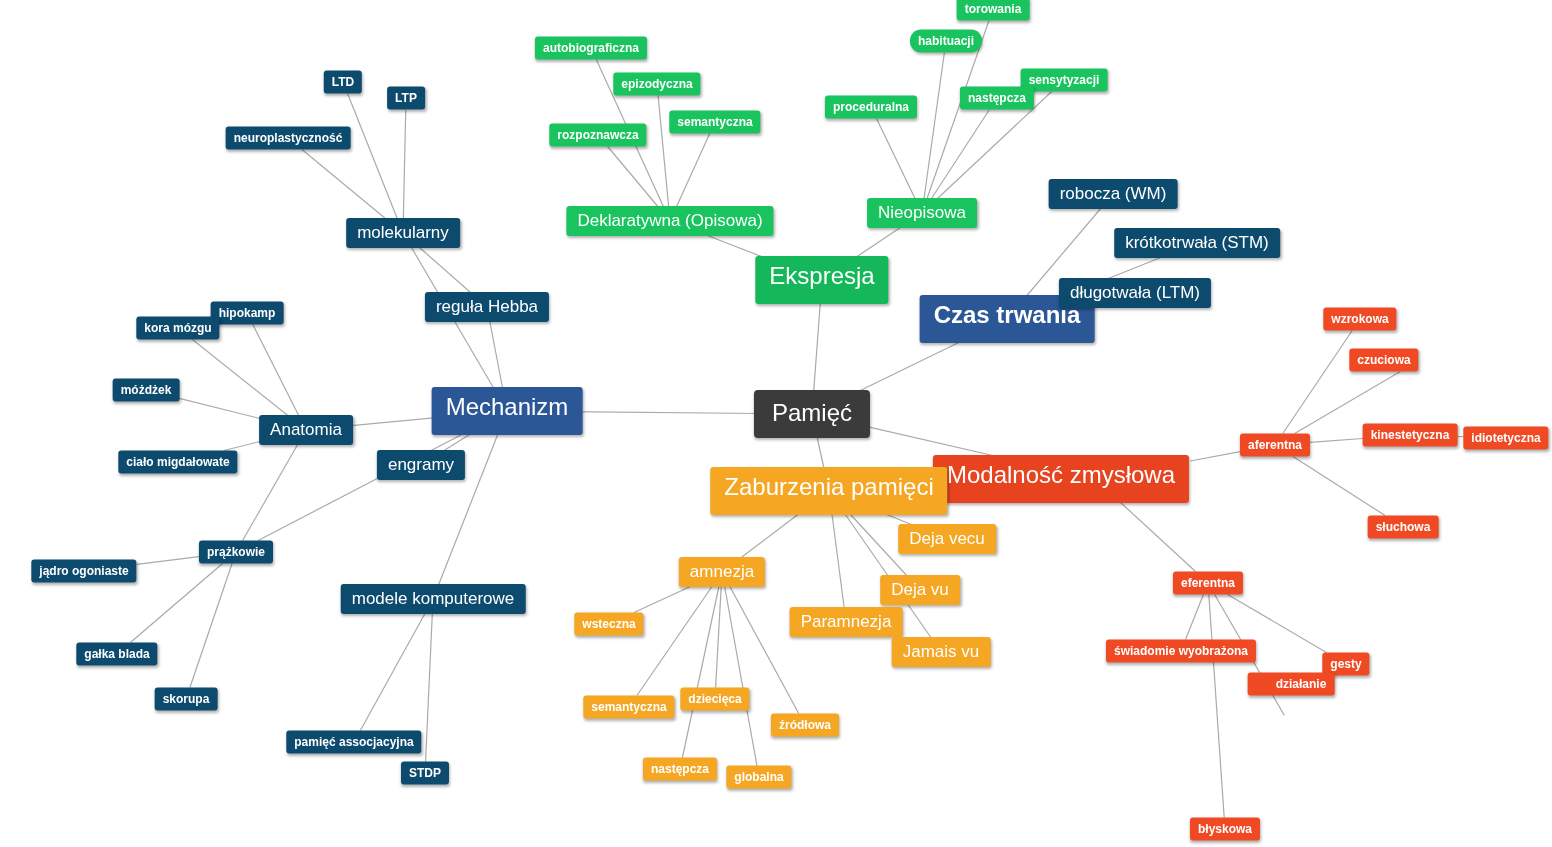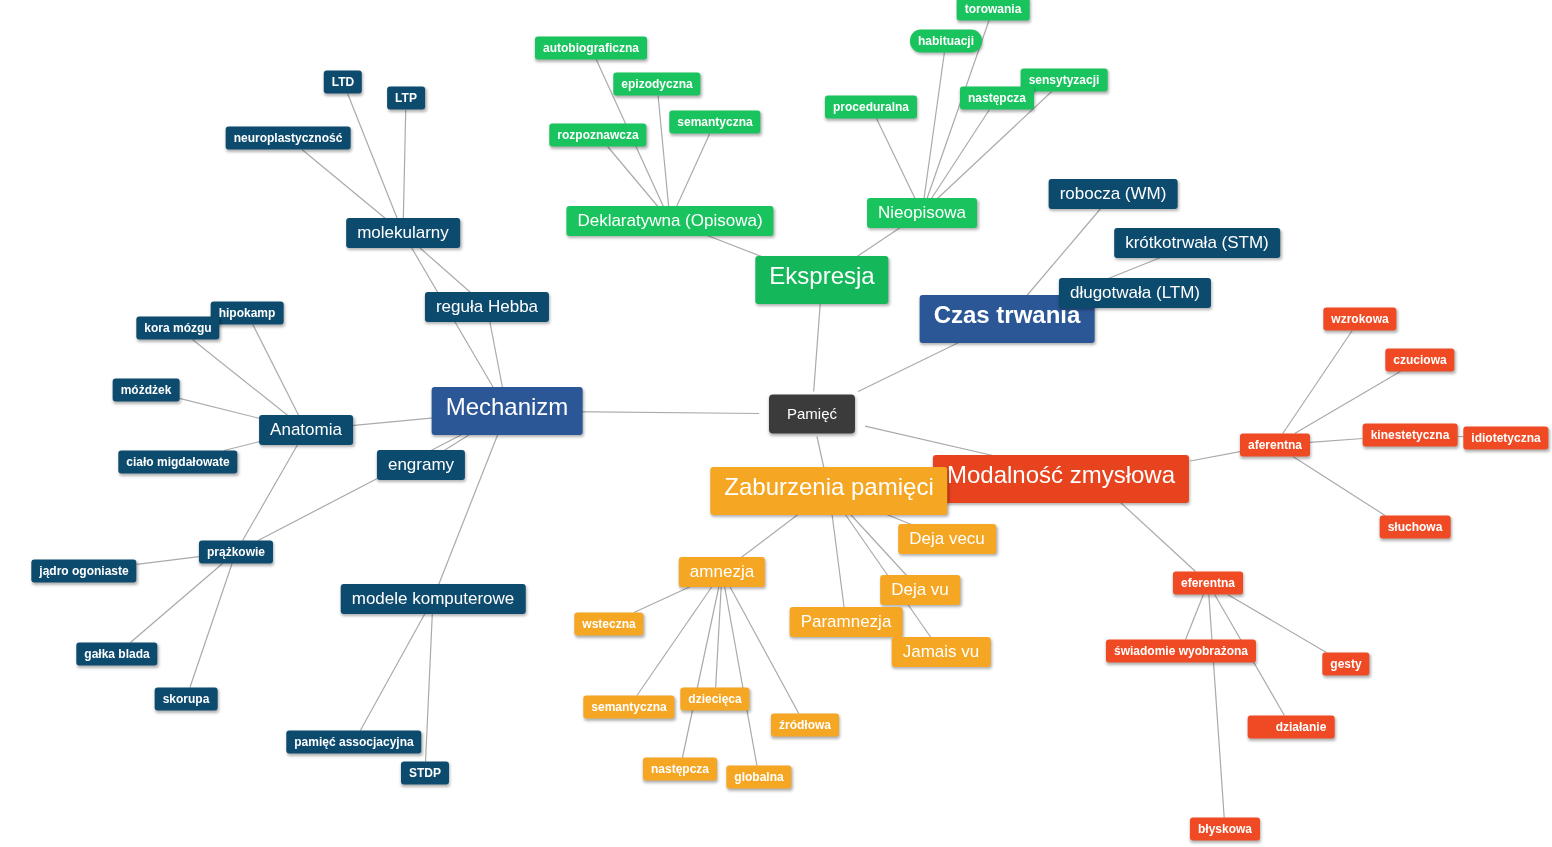--- a/index.html
+++ b/index.html
@@ -38,21 +38,21 @@
     box-shadow: 1px 2px 3px rgba(0,0,0,0.30);
     display: flex;
     align-items: center;
     justify-content: center;
     line-height: 1;
     cursor: default;
     user-select: none;
   }
   
   .t-root {
-    font-size: 15px;
+    font-size: 24px;
     padding: 11px 18px 13px 18px;
     border-radius: 4px;
     font-weight: normal;
     text-align: center;
   }
   .t-major {
     font-size: 24px;
     padding: 8px 14px 16px 14px;
     font-weight: normal;
   }
@@ -261,39 +261,39 @@
       </div>
       <div class="node t-small c-red-sm" style="left: 1275px; top: 445px;">
         <span>aferentna</span>
       </div>
       <div class="node t-small c-red-sm" style="left: 1208px; top: 583px;">
         <span>eferentna</span>
       </div>
       <div class="node t-small c-red-sm" style="left: 1360px; top: 319px;">
         <span>wzrokowa</span>
       </div>
-      <div class="node t-small c-red-sm" style="left: 1420px; top: 360px;">
+      <div class="node t-small c-red-sm" style="left: 1384px; top: 360px;">
         <span>czuciowa</span>
       </div>
       <div class="node t-small c-red-sm" style="left: 1410px; top: 435px;">
         <span>kinestetyczna</span>
       </div>
       <div class="node t-small c-red-sm" style="left: 1506px; top: 438px;">
         <span>idiotetyczna</span>
       </div>
-      <div class="node t-small c-red-sm" style="left: 1403px; top: 527px; margin-left: 12px;">
+      <div class="node t-small c-red-sm" style="left: 1403px; top: 527px;">
         <span>słuchowa</span>
       </div>
       <div class="node t-small c-red-sm" style="left: 1181px; top: 651px;">
         <span>świadomie wyobrażona</span>
       </div>
       <div class="node t-small c-red-sm" style="left: 1346px; top: 664px;">
         <span>gesty</span>
       </div>
-      <div class="node t-small c-red-sm" style="left: 1291px; top: 727px; padding-left: 28px;">
+      <div class="node t-small c-red-sm" style="left: 1291px; top: 684px; padding-left: 28px;">
         <span>działanie</span>
       </div>
       <div class="node t-small c-red-sm" style="left: 1225px; top: 829px;">
         <span>błyskowa</span>
       </div>
       <div class="node t-mid c-orange-sm" style="left: 722px; top: 572px;">
         <span>amnezja</span>
       </div>
       <div class="node t-mid c-orange-sm" style="left: 947px; top: 539px;">
         <span>Deja vecu</span>

